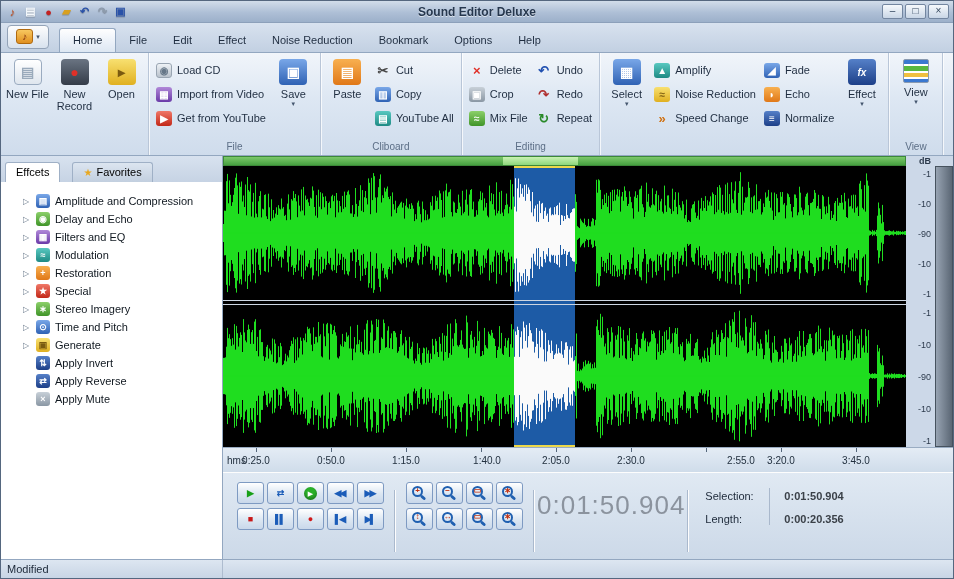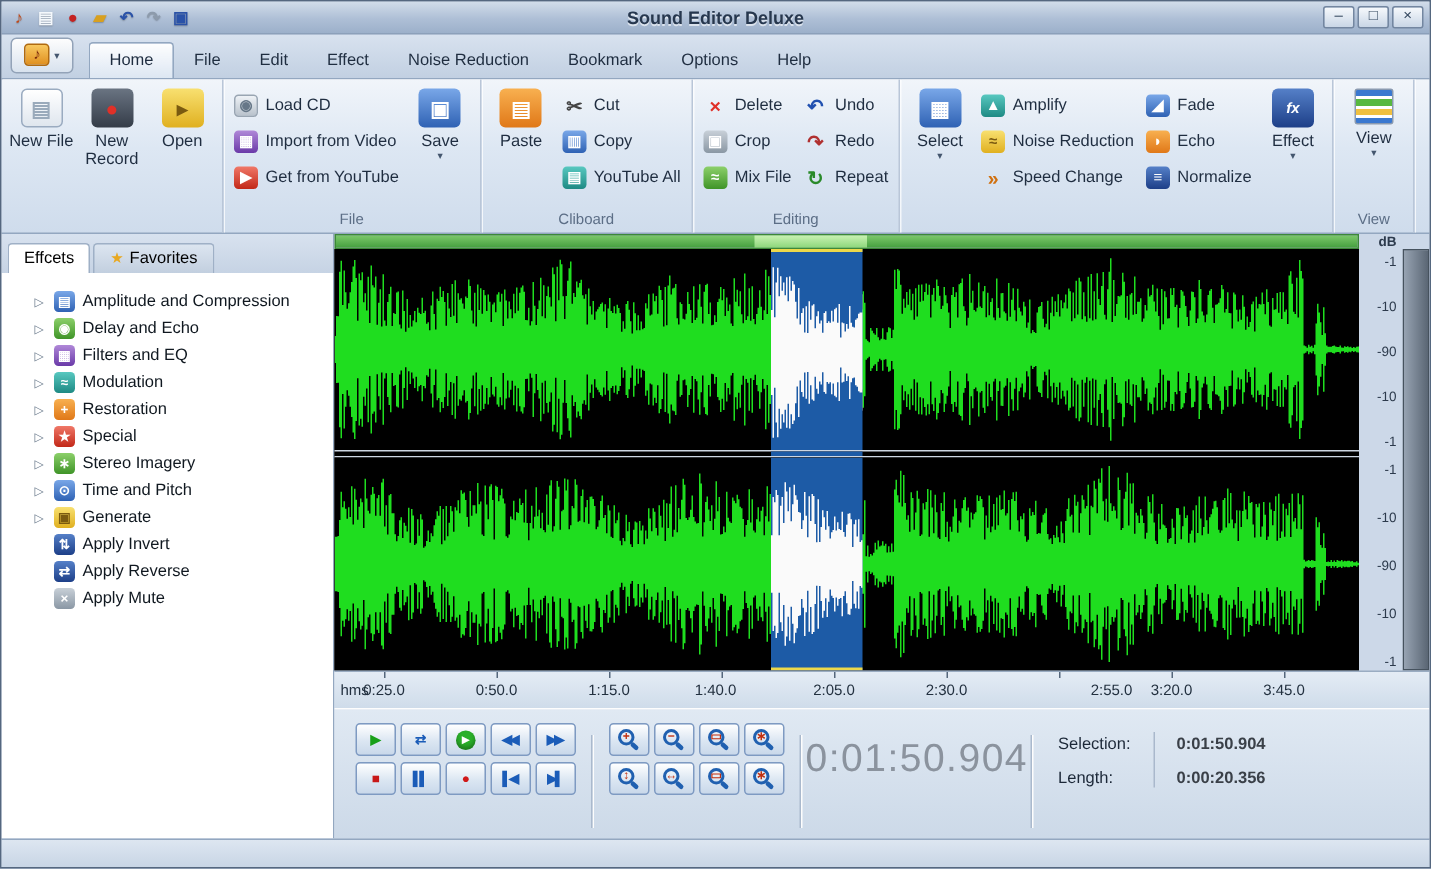--- a/index.html
+++ b/index.html
@@ -44,21 +44,21 @@
 .c-orange{background:linear-gradient(#f8b050,#e07818)}
 .c-yellow{background:linear-gradient(#f8e070,#e0b020);color:#7a5a10}
 .c-purple{background:linear-gradient(#b088d8,#6a3aa8)}
 .c-gray{background:linear-gradient(#c8d0d8,#8a97a4)}
 .c-silver{background:linear-gradient(#eef2f6,#b9c2cc);color:#667788;border:1px solid #99a5b2}
 .c-dark{background:linear-gradient(#6a7482,#343c48);color:#e03028}
 .t-red{color:#e03028}.t-blue{color:#2050b0}.t-rred{color:#b03030}.t-green{color:#2a8a2a}.t-dark{color:#444}.t-orange{color:#d07010}
 
 .main{flex:1;display:flex;overflow:hidden}
 .leftpanel{width:222px;flex:none;display:flex;flex-direction:column;border-right:1px solid #93a7c0;background:#fff}
-.ltabs{height:26px;flex:none;background:linear-gradient(#d8e2ef,#c6d3e4);display:flex;align-items:flex-end;padding:2px 4px 0;gap:2px}
+.ltabs{height:26px;flex:none;background:linear-gradient(#d8e2ef,#c6d3e4);display:flex;align-items:flex-end;padding:2px 4px 0;gap:12px}
 .ltab{padding:3px 10px 4px;border:1px solid #9fb0c6;border-bottom:none;border-radius:3px 3px 0 0;background:linear-gradient(#dce5f0,#c2cfdf);display:flex;gap:4px;align-items:center}
 .ltab.active{background:#fff}
 .favstar{color:#e8a820;font-size:10px}
 .tree{flex:1;background:#fff;padding-top:10px;overflow:hidden}
 .trow{display:flex;align-items:center;height:18px;padding-left:20px;gap:5px;color:#101820}
 .arrow{width:10px;color:#6a7a8c;font-size:8px;text-align:center;flex:none}
 .tree .chip{width:14px;height:14px;font-size:9px}
 
 .rightcol{flex:1;display:flex;flex-direction:column;background:#ccd8e8;min-width:0}
 .greenbar{height:10px;flex:none;width:683px;background:linear-gradient(#7cc86a,#46a040);border:1px solid #3c8838;position:relative}
@@ -429,21 +429,21 @@
 
       <div class="timeline">
         <span class="tl-unit">hms</span>
       <span class="tickmark" style="left: 33px;"></span>
           <span class="tick-label" style="left: 33px;">0:25.0</span>
           <span class="tickmark" style="left: 108px;"></span>
           <span class="tick-label" style="left: 108px;">0:50.0</span>
           <span class="tickmark" style="left: 183px;"></span>
           <span class="tick-label" style="left: 183px;">1:15.0</span>
           <span class="tickmark" style="left: 258px;"></span>
-          <span class="tick-label" style="left: 254px;">1:40.0</span>
+          <span class="tick-label" style="left: 264px;">1:40.0</span>
           <span class="tickmark" style="left: 333px;"></span>
           <span class="tick-label" style="left: 333px;">2:05.0</span>
           <span class="tickmark" style="left: 408px;"></span>
           <span class="tick-label" style="left: 408px;">2:30.0</span>
           <span class="tickmark" style="left: 483px;"></span>
           <span class="tick-label" style="left: 483px; margin-left: 35px;">2:55.0</span>
           <span class="tickmark" style="left: 558px;"></span>
           <span class="tick-label" style="left: 558px; text-align: center;">3:20.0</span>
           <span class="tickmark" style="left: 633px;"></span>
           <span class="tick-label" style="left: 633px;">3:45.0</span>
@@ -547,15 +547,16 @@
             <span>0:01:50.904</span>
             <span>0:00:20.356</span>
           </div>
         </div>
       </div>
 
     </div>
   </div>
 
   <div class="statusbar">
+    <div class="st-left">Modified</div>
   </div>
 
 </div>
 
 </body></html>

